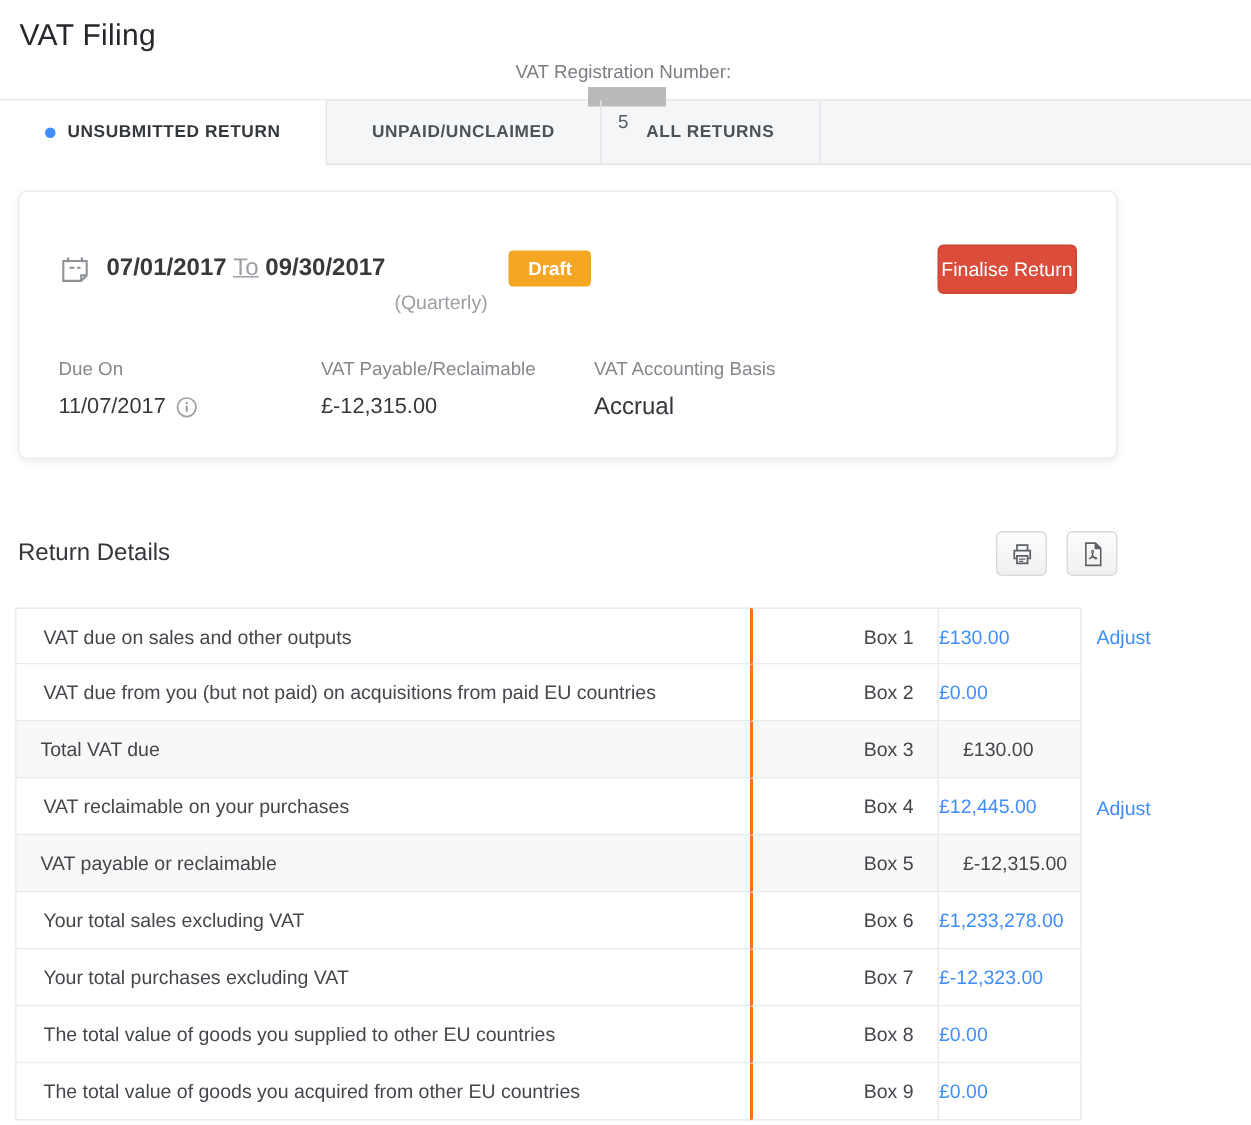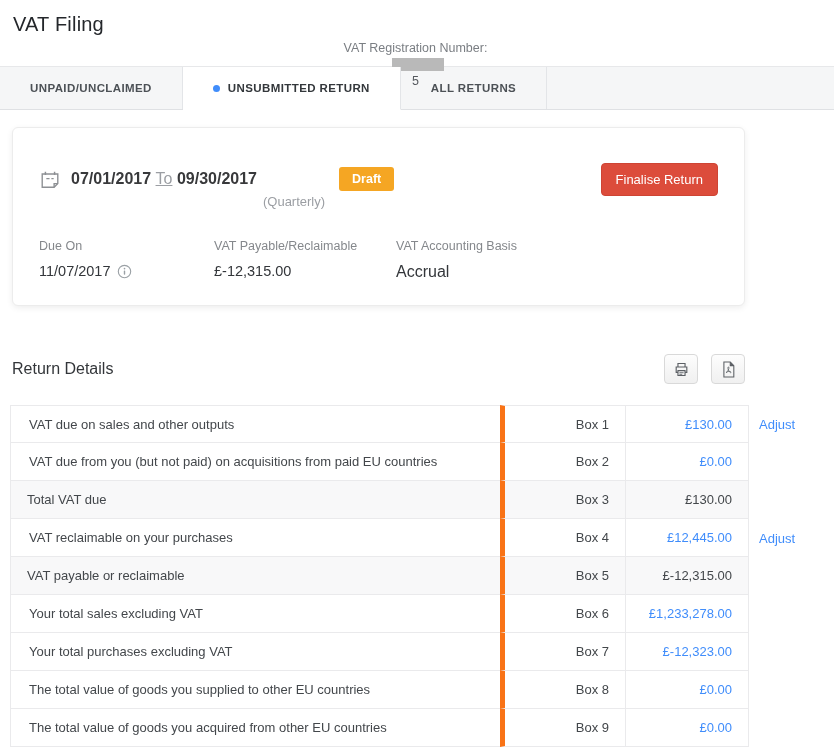--- a/index.html
+++ b/index.html
@@ -19,66 +19,66 @@
   .tab-dot { width:7px; height:7px; border-radius:50%; background:#408dfb; margin-right:8px; }
 
   
   .card { margin:17px 89px 0 12px; background:#fff; border:1px solid #ececec; border-radius:6px; box-shadow:0 2px 6px rgba(0,0,0,.07); padding:21px 26px 24px 26px; }
   .card-top { display:flex; align-items:center; }
   .cal-icon { margin-right:10px; display:flex; }
   .period { font-size:16px; font-weight:600; color:#38393b; }
   .period .to { color:#9b9ea3; font-weight:400;text-decoration:underline; }
   .period-freq { font-size:13px; color:#9b9ea3; margin-left:6px;margin-top:45px; }
   .badge { margin-left:14px; background:#f5a623; color:#fff; font-size:12.5px; font-weight:700; padding:5px 13px; border-radius:3px; }
-  .finalise-btn { margin-left:auto; background:#dc4c3b; border:1px solid #ce4434; color:#fff; font-size:13px; font-weight:500; padding:8px 14px; border-radius:4px; cursor:pointer; font-family:inherit; }
+  .finalise-btn { margin-left:auto; background:#dc4c3b; border:1px solid #ce4434; color:#fff; font-size:13px; font-weight:500; padding:8px 2px; border-radius:4px; cursor:pointer; font-family:inherit; }
   .card-details { display:flex; margin-top:30px; }
   .detail-col1 { width:175px; }
   .detail-col2 { width:182px; }
   .detail-label { font-size:12.5px; color:#85888c; }
   .detail-value { margin-top:10px; font-size:14.5px; color:#33363a; display:flex; align-items:center; gap:6px; }
   .detail-value.big { font-size:16px; }
 
   
   .section-head { display:flex; align-items:center; margin:48px 89px 0 12px; }
   .section-title { font-size:16px; font-weight:500; color:#33363a; }
   .icon-btns { margin-left:auto; display:flex; gap:13px; }
   .icon-btn { width:34px; height:30px; display:flex; align-items:center; justify-content:center; border:1px solid #d9d9d9; border-radius:4px; background:linear-gradient(#fdfdfd,#f0f0f0); cursor:pointer; }
 
   
   .vtable { margin:21px 0 0 10px; }
   .vrow { display:flex; height:38px; }
   .c { display:flex; align-items:center; border-bottom:1px solid #eaeaec; font-size:13px; color:#43474b; background:#fff; }
   .vrow:first-child .c:not(.adjust) { border-top:1px solid #eaeaec; }
   .c.desc { width:490px; padding-left:18px; border-left:1px solid #eaeaec; }
-  .c.box { width:125px; justify-content:flex-end; padding-right:16px; border-left:5px solid #f97316; }
-  .c.amount { width:124px; justify-content:flex-end; padding-right:16px; border-left:1px solid #eaeaec; border-right:1px solid #eaeaec; }
+  .c.box { width:125px; justify-content:flex-end; padding-right:16px; border-left:2px solid #f97316; }
+  .c.amount { width:96px; padding-right:16px; border-left:1px solid #eaeaec; border-right:1px solid #eaeaec; }
   .c.adjust { width:80px; border:none; background:transparent; padding-left:10px; }
   .vrow.shaded .c:not(.adjust) { background:#f8f8f9;padding-left:16px; }
   .amt-link { color:#408dfb; cursor:pointer; text-decoration:none; }
   .adjust-link { color:#408dfb; font-size:13px; cursor:pointer; text-decoration:none; }
 </style>
 </head>
 <body>
 
 <div class="page-header">
   <div class="page-title">VAT Filing</div>
   <div class="reg-line">
     <span>VAT Registration Number:</span>
     <span class="redacted"></span>
     <span class="reg-suffix">5</span>
   </div>
 </div>
 
 <div class="tabbar">
-  <div class="tab">
-    <span>UNPAID/UNCLAIMED</span>
-  </div>
   <div class="tab active">
     <span class="tab-dot"></span>
     <span>UNSUBMITTED RETURN</span>
+  </div>
+  <div class="tab">
+    <span>UNPAID/UNCLAIMED</span>
   </div>
   <div class="tab">
     <span>ALL RETURNS</span>
   </div>
 </div>
 
 <div class="card">
   <div class="card-top">
     <span class="cal-icon">
       <svg width="22" height="22" viewBox="0 0 24 24" fill="none" stroke="#8d9094" stroke-width="1.5">

